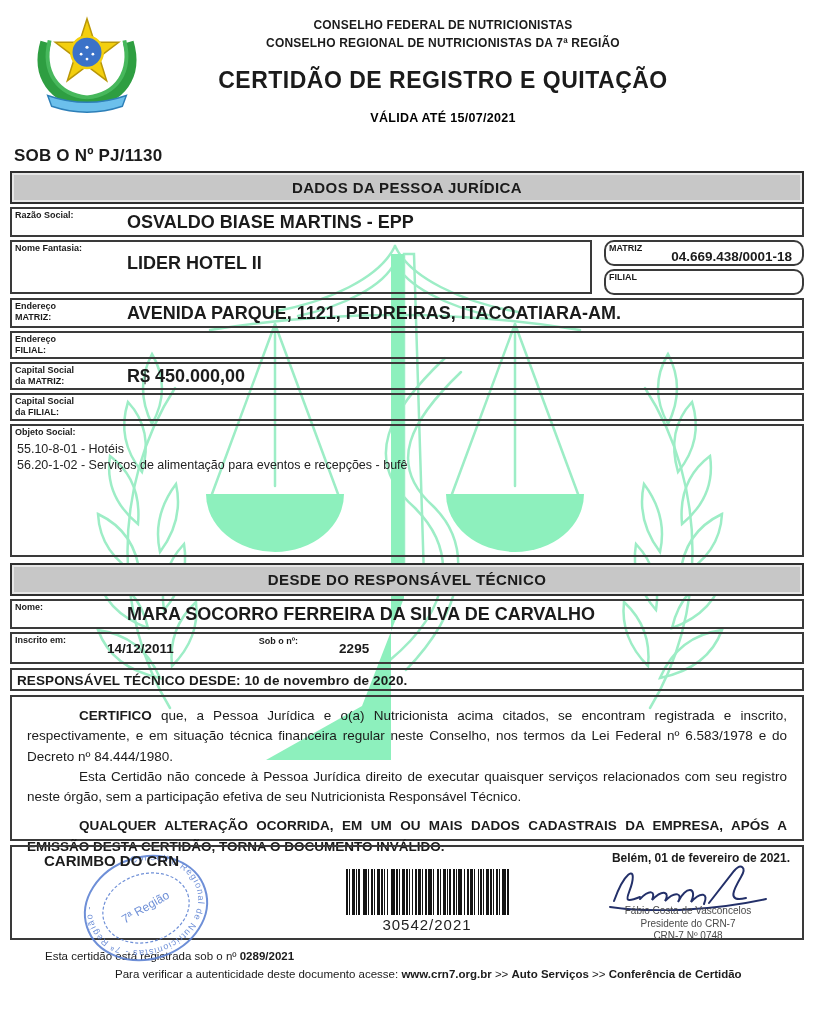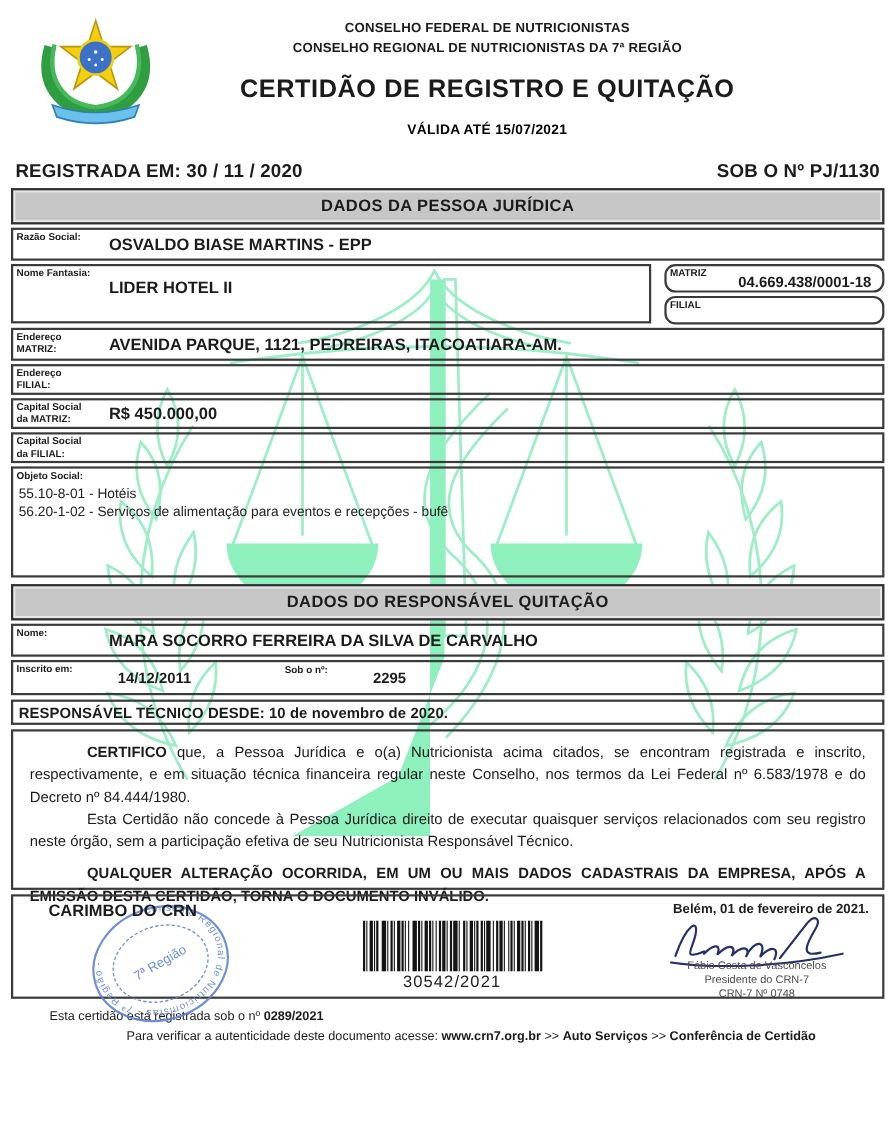--- a/index.html
+++ b/index.html
@@ -28,47 +28,47 @@
   
   .reg-row{margin-top:21px;display:flex;justify-content:space-between;align-items:baseline;
     font-size:17px;font-weight:bold;padding:0 4px;letter-spacing:.2px;}
   
   .section-bar{margin-top:5px;border:2px solid #2f2f2f;background:var(--bar-gray);
     text-align:center;font-size:15px;font-weight:bold;padding:6px 0;letter-spacing:.4px;
     box-shadow:inset 0 0 0 2px #e6e6e6;}
   
   .fbox{border:2px solid var(--border-dark);margin-top:3px;position:relative;background:transparent;}
   .fb-label{position:absolute;top:1px;left:3px;font-size:9px;font-weight:bold;line-height:1.2;white-space:pre-line;}
-  .fb-value{font-weight:bold;font-size:15px;padding-left:87px;display:flex;align-items:center;height:100%;}
+  .fb-value{font-weight:bold;font-size:18px;padding-left:115px;display:flex;align-items:center;height:100%;}
   .fb-value.top{align-items:flex-start;padding-top:11px;}
   .h28{height:28px;}.h30{height:30px;}.h32{height:32px;}.h54{height:54px;}.h26{height:26px;border-radius:10px;}
   .split-row{display:flex;margin-top:3px;}
   .split-left{flex:0 0 582px;margin-right:12px;margin-top:0;}
   .split-right{flex:1;display:flex;flex-direction:column;}
   .split-right .fbox{margin-top:0;}
   .split-right .fbox + .fbox{margin-top:3px;}
   .matriz-value{font-weight:bold;font-size:13.5px;text-align:right;padding:7px 10px 0 0;}
-  .objeto-box{height:101px;}
+  .objeto-box{height:133px;}
   .objeto-lines{padding:16px 6px 0 5px;font-size:12.5px;line-height:1.25;color:#222;}
   .inscrito-flex{display:flex;height:100%;align-items:center;}
   .inscrito-value{font-weight:bold;font-size:13.5px;padding-left:95px;}
   .sobno-label{font-size:9px;font-weight:bold;margin-left:85px;align-self:flex-start;padding-top:2px;}
   .sobno-value{font-weight:bold;font-size:13.5px;margin-left:41px;}
   .desde-box{border:2px solid var(--border-dark);margin-top:4px;height:23px;
     font-size:13.5px;font-weight:bold;padding:3px 5px;letter-spacing:.1px;}
   
   .cert-box{border:2px solid var(--border-dark);margin-top:4px;height:146px;
     padding:9px 15px 0 15px;font-size:13.5px;line-height:1.5;text-align:justify;}
   .cert-box p{margin:0;text-indent:52px;}
   .cert-box p.p3{margin-top:9px;font-weight:bold;}
   
   .bottom-box{border:2px solid var(--border-dark);margin-top:4px;height:95px;position:relative;}
   .carimbo-label{position:absolute;left:32px;top:5px;font-size:15px;font-weight:bold;z-index:2;}
   .stamp{position:absolute;left:48px;top:2px;width:172px;height:118px;transform:rotate(-18deg);opacity:.88;}
-  .barcode-wrap{position:absolute;left:284px;top:22px;width:230px;text-align:center;}
+  .barcode-wrap{position:absolute;left:300px;top:22px;width:230px;text-align:center;}
   .barcode{height:46px;display:flex;align-items:stretch;justify-content:center;}
   .barcode span{display:block;background:#141414;height:100%;}
   .barcode-number{font-size:15px;color:#222;margin-top:1px;letter-spacing:1px;}
   .sign-block{position:absolute;right:8px;top:4px;width:212px;text-align:center;}
   .sign-date{font-size:12px;font-weight:bold;text-align:right;padding-right:4px;}
   .signature{width:165px;height:48px;margin:-2px auto -6px auto;display:block;}
   .sign-line{font-size:10px;color:#4a4a4a;line-height:1.25;}
   
   .footer-reg{margin:10px 0 0 35px;font-size:11.5px;}
   .footer-reg b{font-weight:bold;}
@@ -139,21 +139,20 @@
   </svg>
 
   <div class="header-text">
     <div class="org-line">CONSELHO FEDERAL DE NUTRICIONISTAS</div>
     <div class="org-line">CONSELHO REGIONAL DE NUTRICIONISTAS DA 7ª REGIÃO</div>
     <div class="doc-title">CERTIDÃO DE REGISTRO E QUITAÇÃO</div>
     <div class="validity">VÁLIDA ATÉ 15/07/2021</div>
   </div>
 
   <div class="reg-row">
-    <span>REGISTRADA EM: 30 / 11 / 2020</span>
     <span>SOB O Nº PJ/1130</span>
   </div>
 
   <div class="section-bar">DADOS DA PESSOA JURÍDICA</div>
 
   <div class="fbox h30">
     <span class="fb-label">Razão Social:</span>
     <div class="fb-value">OSVALDO BIASE MARTINS - EPP</div>
   </div>
 
@@ -199,21 +198,21 @@
   </div>
 
   <div class="fbox objeto-box">
     <span class="fb-label">Objeto Social:</span>
     <div class="objeto-lines">
       <div>55.10-8-01 - Hotéis</div>
       <div>56.20-1-02 - Serviços de alimentação para eventos e recepções - bufê</div>
     </div>
   </div>
 
-  <div class="section-bar" style="margin-top:6px;">DADOS DO RESPONSÁVEL QUITAÇÃO</div>
+  <div class="section-bar" style="margin-top:6px;">DESDE DO RESPONSÁVEL TÉCNICO</div>
 
   <div class="fbox h30">
     <span class="fb-label">Nome:</span>
     <div class="fb-value">MARA SOCORRO FERREIRA DA SILVA DE CARVALHO</div>
   </div>
 
   <div class="fbox h32">
     <span class="fb-label">Inscrito em:</span>
     <div class="inscrito-flex">
       <span class="inscrito-value">14/12/2011</span>

